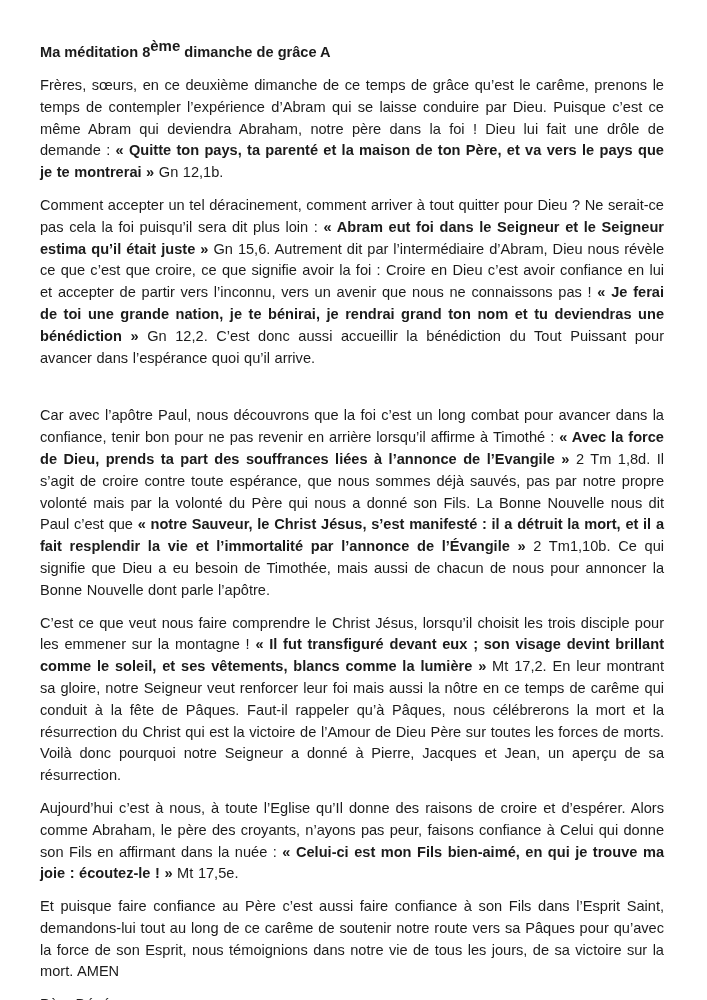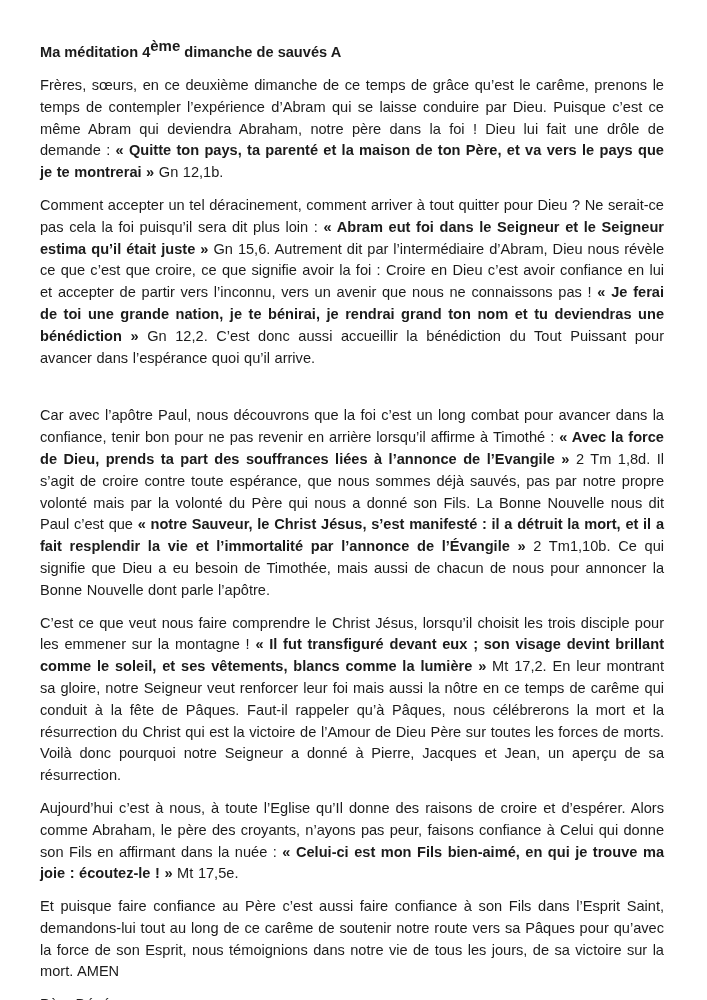--- a/index.html
+++ b/index.html
@@ -43,21 +43,21 @@
     height: 25px;
   }
   .doc-body p.no-justify {
     text-align: left;
   }
 </style>
 </head>
 <body>
 
 <div class="page">
-  <h1 class="doc-title"><span>Ma méditation 4</span><sup>ème</sup><span> dimanche de sauvés A</span></h1>
+  <h1 class="doc-title"><span>Ma méditation 8</span><sup>ème</sup><span> dimanche de grâce A</span></h1>
   <div class="doc-body" id="doc-body">
       <p><span>Frères, sœurs, en ce deuxième dimanche de ce temps de grâce qu’est le carême, prenons le temps de contempler l’expérience d’Abram qui se laisse conduire par Dieu. Puisque c’est ce même Abram qui deviendra Abraham, notre père dans la foi ! Dieu lui fait une drôle de demande : </span><strong>« Quitte ton pays, ta parenté et la maison de ton Père, et va vers le pays que je te montrerai »</strong><span> Gn 12,1b.</span></p>
       <p><span>Comment accepter un tel déracinement, comment arriver à tout quitter pour Dieu ? Ne serait-ce pas cela la foi puisqu’il sera dit plus loin : </span><strong>« Abram eut foi dans le Seigneur et le Seigneur estima qu’il était juste »</strong><span> Gn 15,6. Autrement dit par l’intermédiaire d’Abram, Dieu nous révèle ce que c’est que croire, ce que signifie avoir la foi : Croire en Dieu c’est avoir confiance en lui et accepter de partir vers l’inconnu, vers un avenir que nous ne connaissons pas ! </span><strong>« Je ferai de toi une grande nation, je te bénirai, je rendrai grand ton nom et tu deviendras une bénédiction »</strong><span> Gn 12,2. C’est donc aussi accueillir la bénédiction du Tout Puissant pour avancer dans l’espérance quoi qu’il arrive.</span></p>
       <div class="para-spacer"></div>
       <p><span>Car avec l’apôtre Paul, nous découvrons que la foi c’est un long combat pour avancer dans la confiance,  tenir bon pour ne pas revenir en arrière lorsqu’il affirme à Timothé : </span><strong>« Avec la force de Dieu, prends ta part des souffrances liées à l’annonce de l’Evangile »</strong><span> 2 Tm 1,8d. Il s’agit de croire contre toute espérance, que nous sommes déjà sauvés, pas par notre propre volonté mais par la volonté du Père qui nous a donné son Fils. La Bonne Nouvelle nous dit Paul c’est que </span><strong>« notre Sauveur, le Christ Jésus, s’est manifesté : il a détruit la mort, et il a fait resplendir la vie et l’immortalité par l’annonce de l’Évangile »</strong><span> 2 Tm1,10b. Ce qui signifie que Dieu a eu besoin de Timothée, mais aussi de chacun de nous pour annoncer la Bonne Nouvelle dont parle l’apôtre.</span></p>
       <p><span>C’est ce que veut nous  faire comprendre le Christ Jésus, lorsqu’il choisit les trois disciple pour les emmener sur la montagne ! </span><strong>« Il fut transfiguré devant eux ; son visage devint brillant comme le soleil, et ses vêtements, blancs comme la lumière »</strong><span> Mt 17,2. En leur montrant sa gloire, notre Seigneur veut renforcer leur foi mais aussi la nôtre en ce temps de carême qui conduit à la fête de Pâques. Faut-il rappeler qu’à Pâques, nous célébrerons la mort et la résurrection du Christ qui est la victoire de l’Amour de Dieu Père sur toutes les forces de morts.  Voilà donc pourquoi notre Seigneur a donné à Pierre, Jacques et Jean, un aperçu de sa résurrection.</span></p>
       <p><span>Aujourd’hui c’est à nous, à toute l’Eglise qu’Il donne des raisons de croire et d’espérer. Alors comme Abraham, le père des croyants, n’ayons pas peur, faisons confiance à Celui qui donne son Fils en affirmant dans la nuée : </span><strong>« Celui-ci est mon Fils bien-aimé, en qui je trouve ma joie : écoutez-le ! »</strong><span> Mt 17,5e.</span></p>
       <p><span>Et puisque faire confiance au Père c’est aussi faire confiance à son Fils dans l’Esprit Saint, demandons-lui tout au long de ce carême de soutenir notre route vers sa Pâques pour qu’avec la force de son Esprit, nous témoignions dans notre vie de tous les jours, de sa victoire sur la mort. AMEN</span></p>
       <p class="no-justify"><span>Père Dénécy.</span></p>
     </div>

